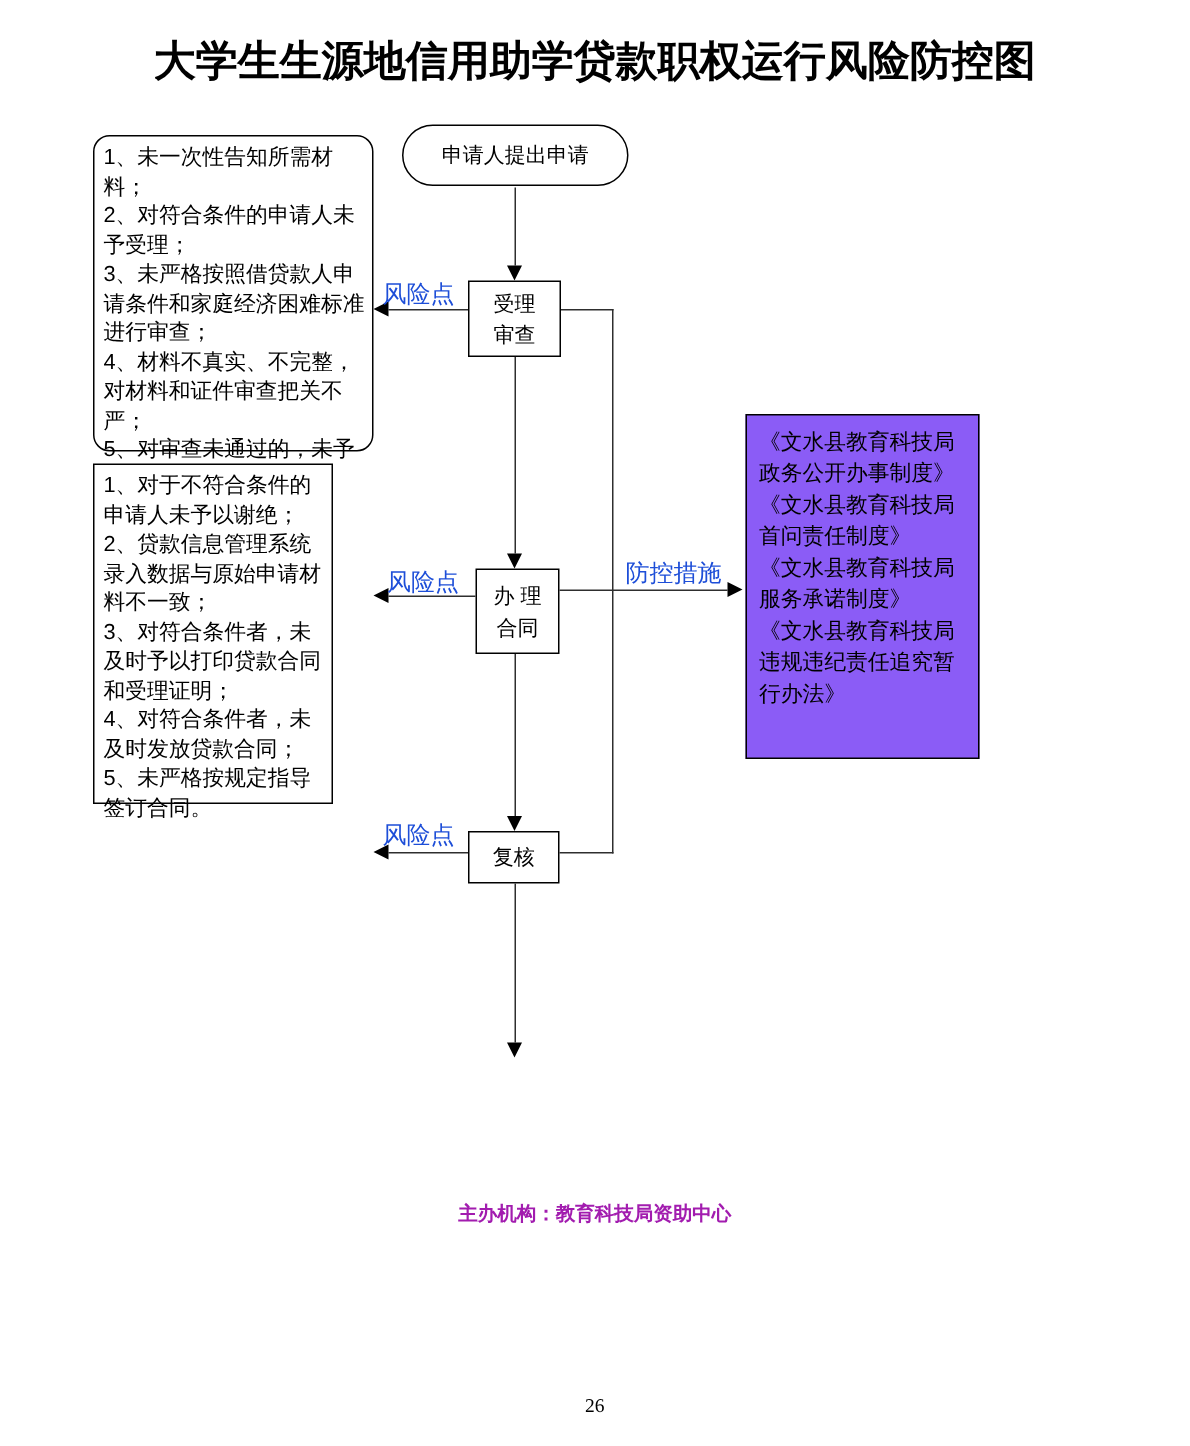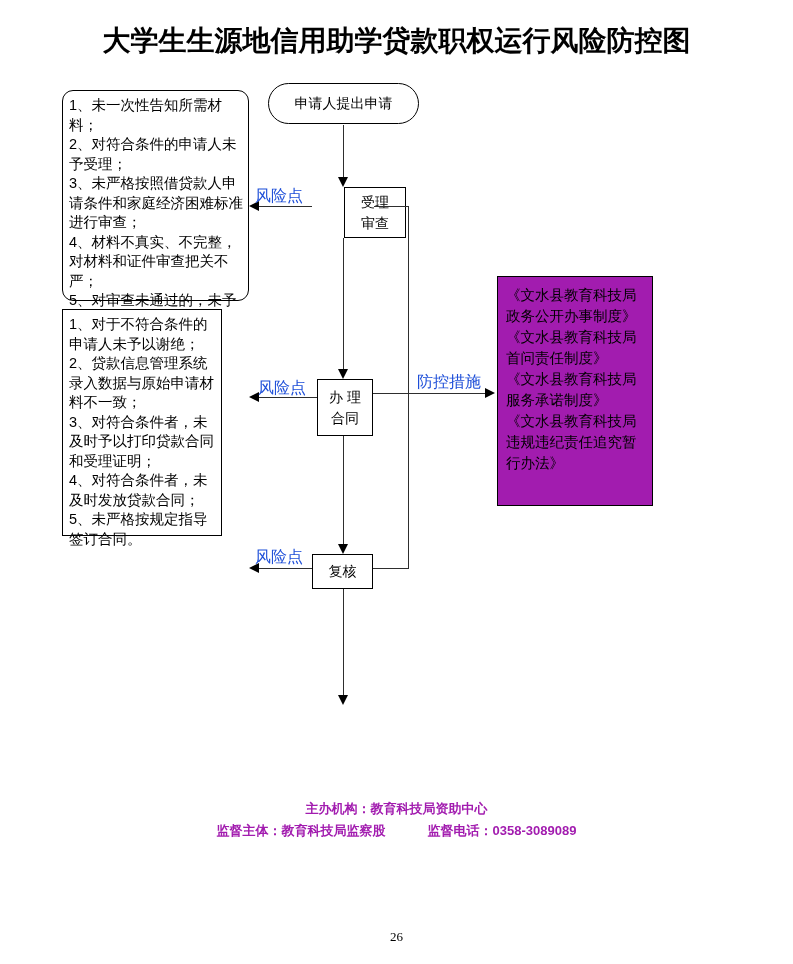--- a/index.html
+++ b/index.html
@@ -12,21 +12,21 @@
   .title {
     position:absolute; left:0; top:22px; width:100%;
     text-align:center; font-size:28px; font-weight:bold; color:#000;
   }
   .risk-box {
     position:absolute; border:1px solid #000; background:#fff;
     font-size:14.5px; line-height:19.5px; padding:5px 2px 2px 6px;
     white-space:pre-line; word-break:break-all;
   }
   .measures-box {
-    position:absolute; border:1px solid #000; background:#a21caf;
+    position:absolute; border:1px solid #000; background:#8b5cf6;
     font-size:14.5px; line-height:21px; padding:8px 3px 2px 8px;
     white-space:pre-line; word-break:break-all;
   }
   .node {
     position:absolute; border:1px solid #000; background:#fff;
     display:flex; align-items:center; justify-content:center;
     text-align:center; font-size:14px; line-height:21px; white-space:pre-line;
   }
   .pill { border-radius:21px; }
   .line { position:absolute; background:#2e2e2e; }
@@ -67,21 +67,21 @@
 3、对符合条件者，未及时予以打印贷款合同和受理证明；
 4、对符合条件者，未及时发放贷款合同；
 5、未严格按规定指导签订合同。</div>
 
   <div class="measures-box" style="left:497px; top:276px; width:156px; height:230px;">《文水县教育科技局政务公开办事制度》
 《文水县教育科技局首问责任制度》
 《文水县教育科技局服务承诺制度》
 《文水县教育科技局违规违纪责任追究暂行办法》</div>
 
   <div class="node pill" style="left:268px; top:83px; width:151px; height:41px;">申请人提出申请</div>
-  <div class="node" style="left:312px; top:187px; width:62px; height:51px;margin-left:32px;">受理
+  <div class="node" style="left:312px; top:187px; width:62px; height:51px;">受理
 审查</div>
   <div class="node" style="left:317px; top:379px; width:56px; height:57px;">办 理
 合同</div>
   <div class="node" style="left:312px; top:554px; width:61px; height:35px;">复核</div>
 
   <div class="line" style="left:343px; top:125px; width:1px; height:52px;"></div>
   <div class="arrow-down" style="left:338px; top:177px;"></div>
 
   <div class="line" style="left:343px; top:238px; width:1px; height:131px;"></div>
   <div class="arrow-down" style="left:338px; top:369px;"></div>
@@ -107,19 +107,16 @@
   <div class="line" style="left:374px; top:206px; width:35px; height:1px;"></div>
   <div class="line" style="left:408px; top:206px; width:1px; height:363px;"></div>
   <div class="line" style="left:373px; top:568px; width:36px; height:1px;"></div>
   <div class="line" style="left:373px; top:393px; width:112px; height:1px;"></div>
   <div class="arrow-right" style="left:485px; top:388px;"></div>
   <div class="flow-label" style="left:417px; top:372px;">防控措施</div>
 
   <div class="footer-line" style="top:800px;">
     <span>主办机构：教育科技局资助中心</span>
   </div>
-  <div class="footer-line" style="top:822px;">
-    <span>监督主体：教育科技局监察股</span><span class="footer-gap">监督电话：0358-3089089</span>
-  </div>
 
   <div class="page-number">26</div>
 
 </div>
 
 </body></html>

